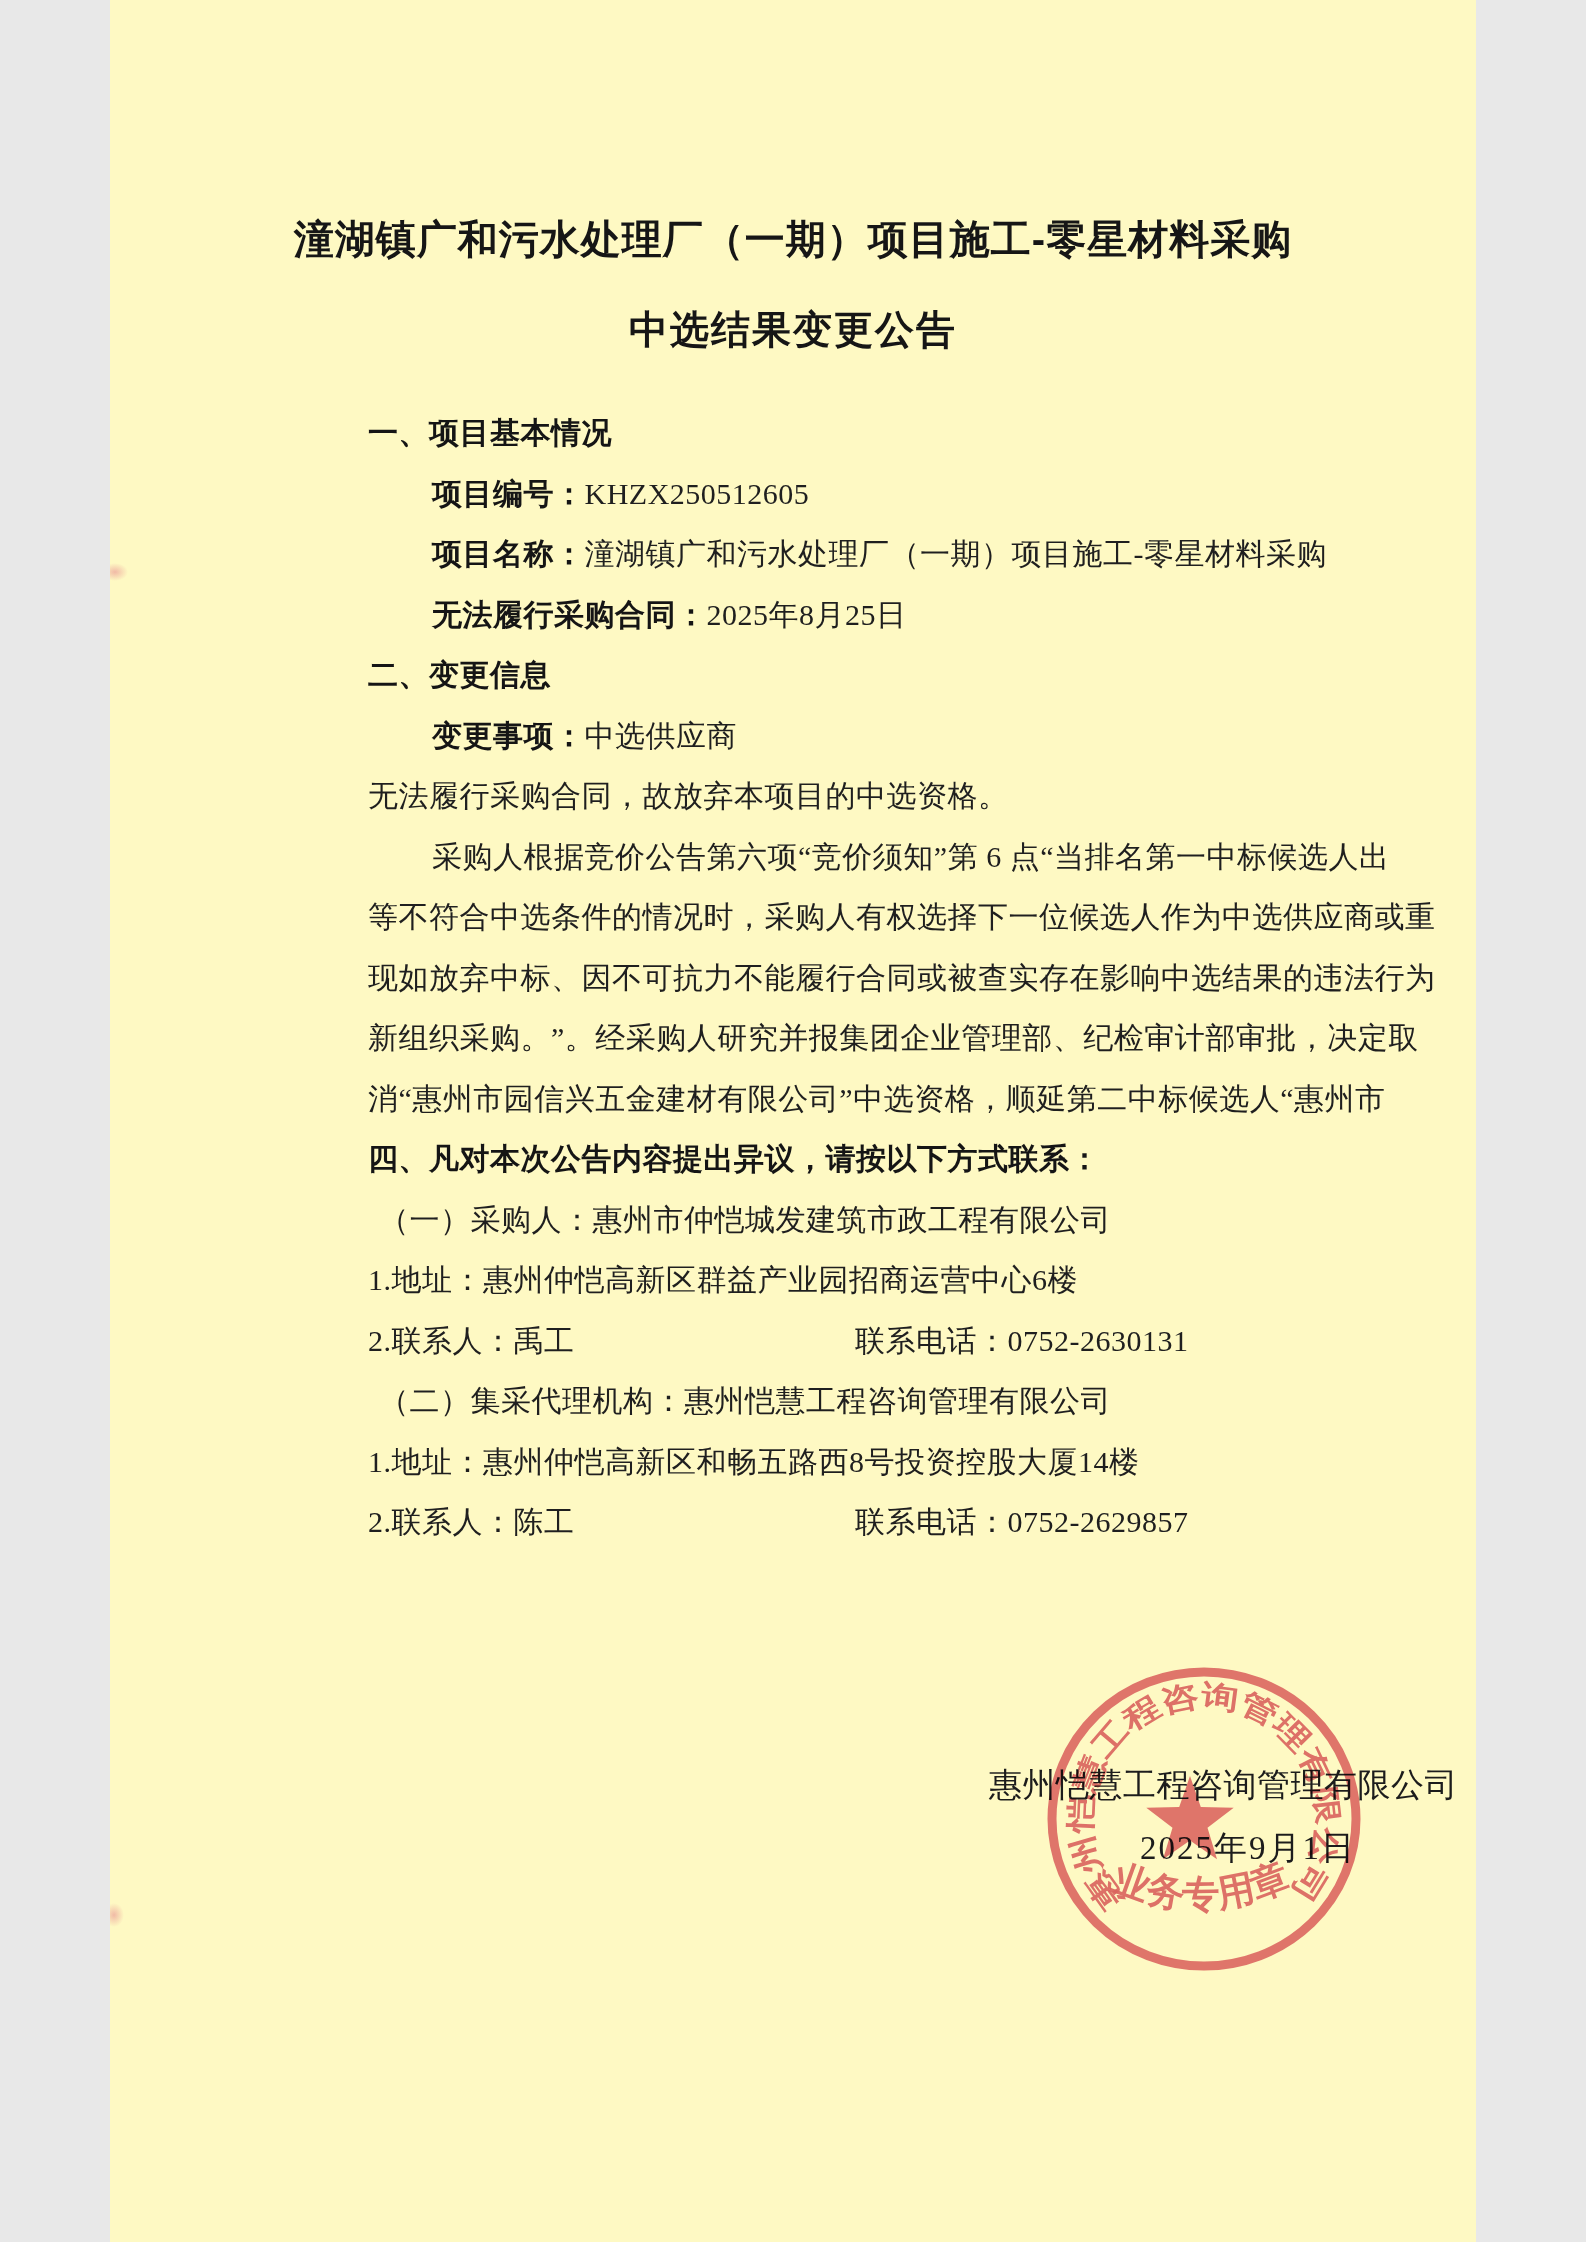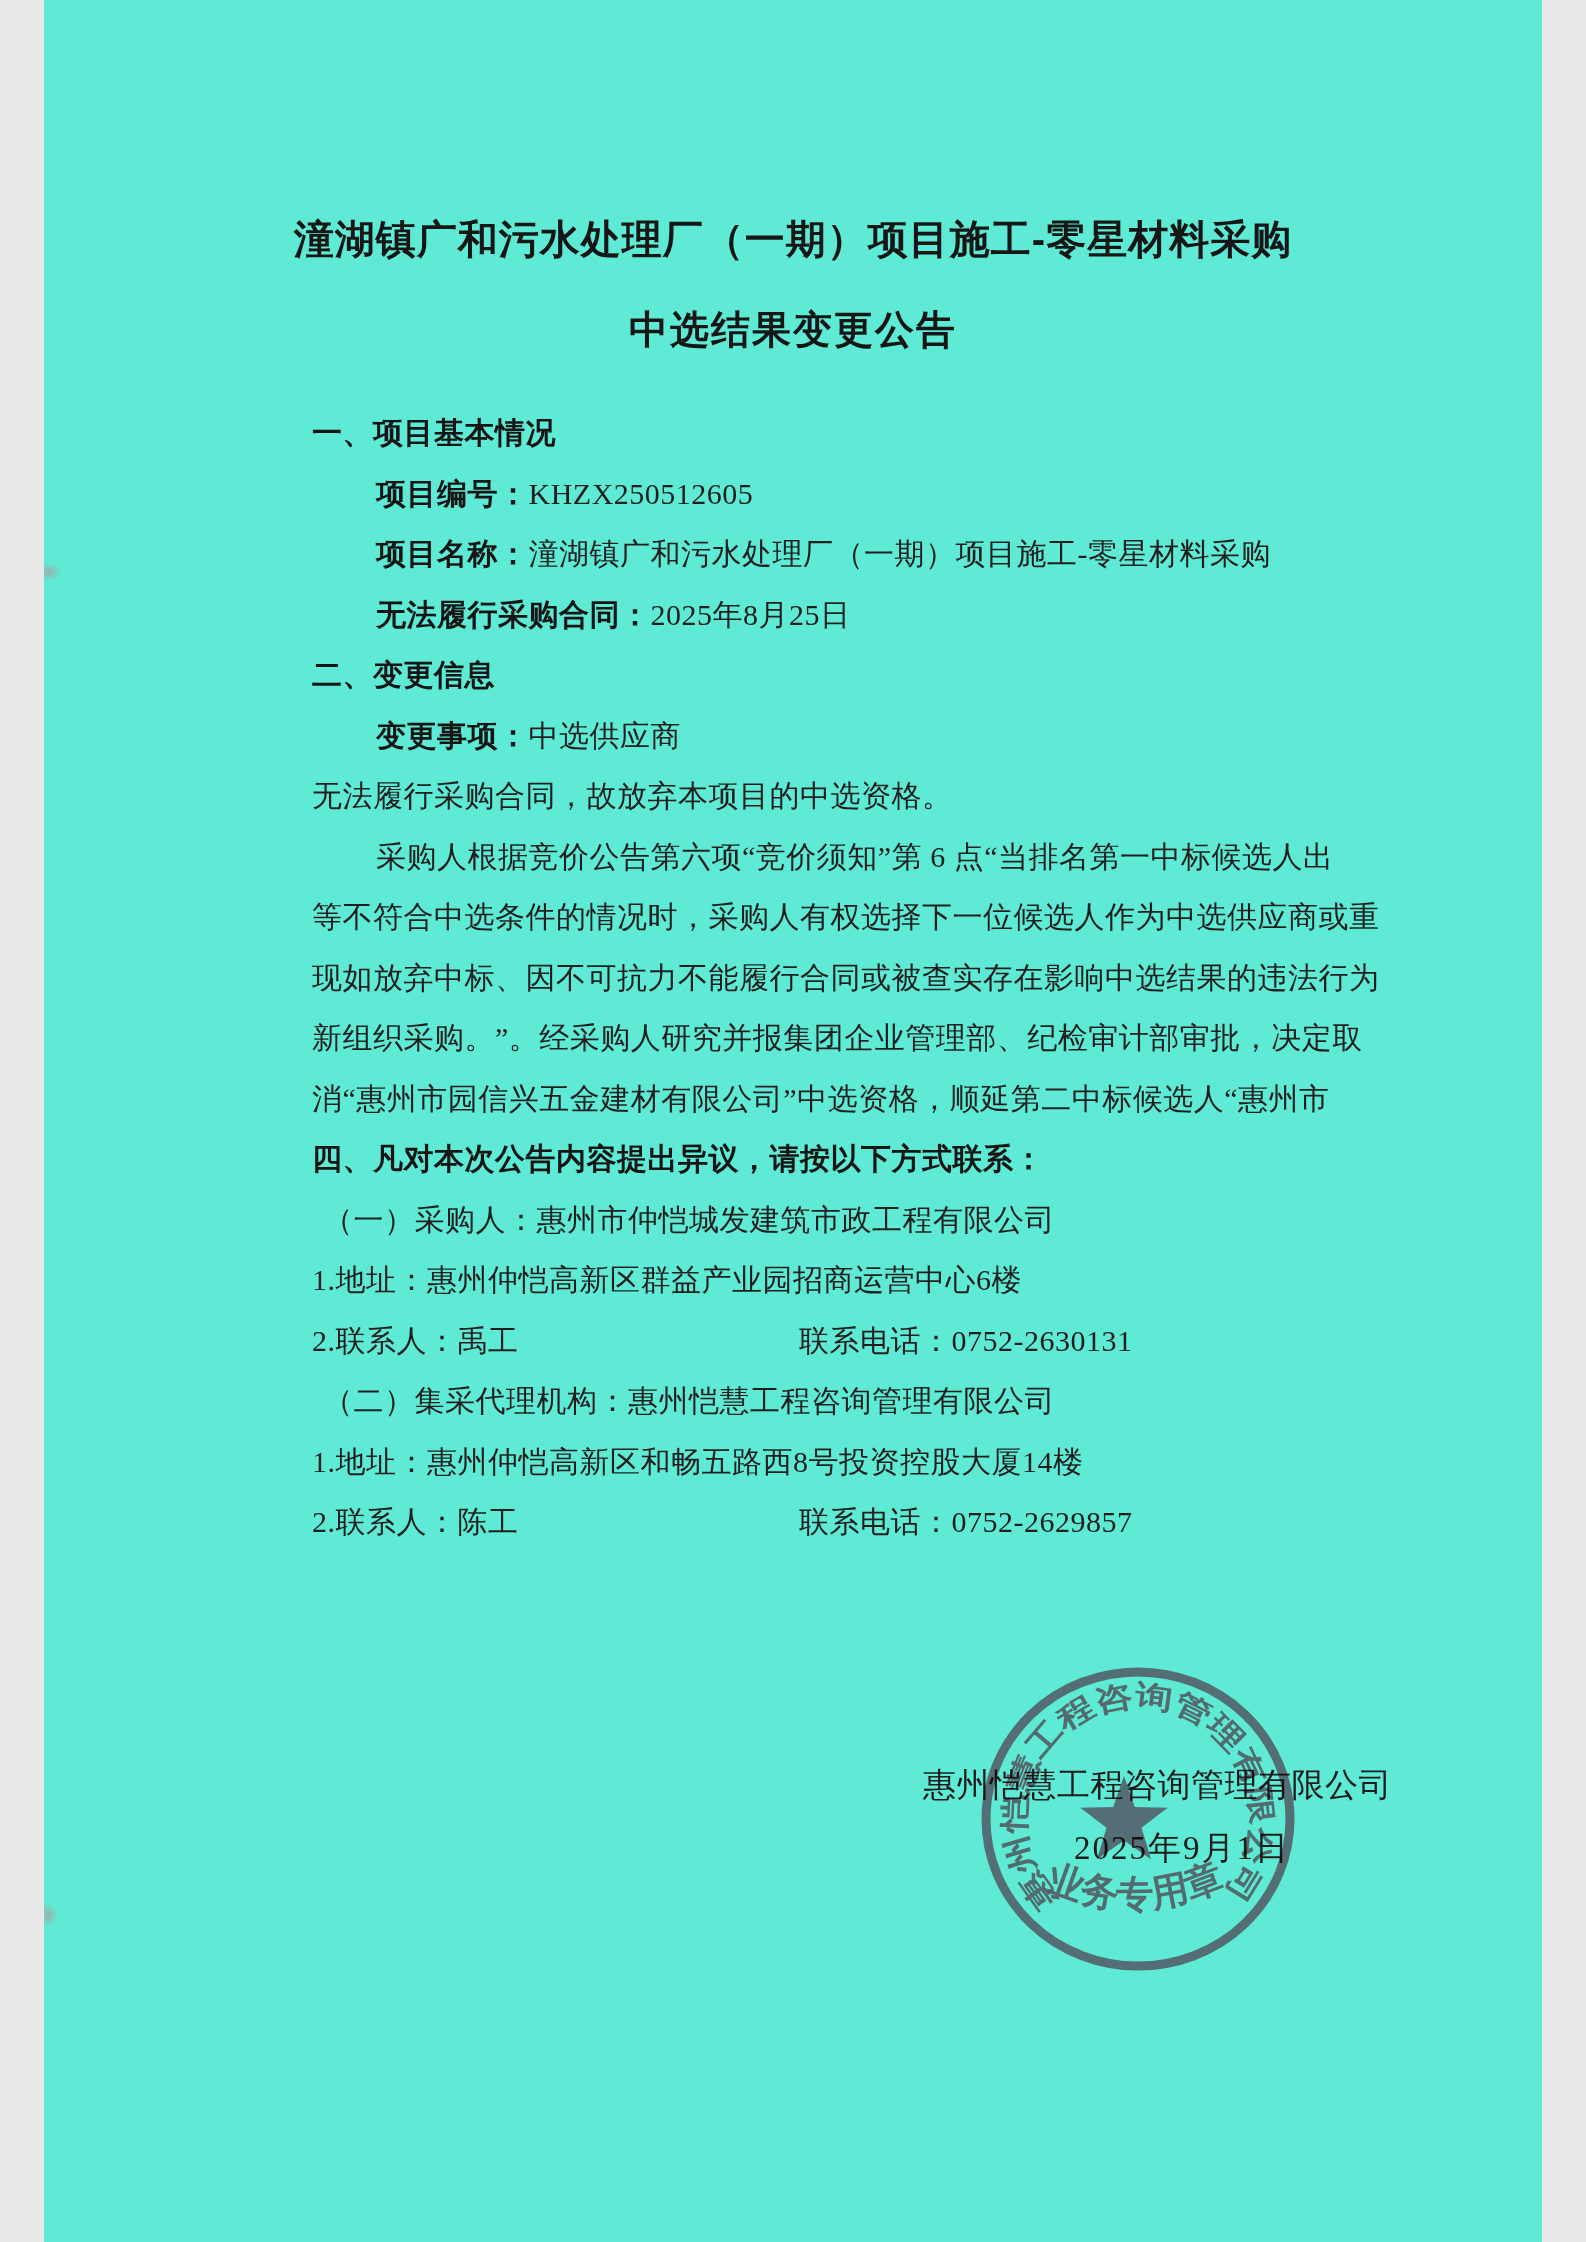--- a/index.html
+++ b/index.html
@@ -1,20 +1,20 @@
 <!DOCTYPE html>
 <html><head>
 <meta charset="utf-8">
 <style>
   html,body{margin:0;padding:0;background:#e8e8e8;}
   .page{
     position:relative;
-    width:1498px;height:2242px;
+    width:1366px;height:2242px;
     margin:0 auto;
-    background:#5eead4;
+    background:#fef9c3;
     overflow:hidden;
     font-family:"Liberation Serif","DejaVu Serif",serif;
     color:#1f1f1f;
   }
   
   .title1{
     position:absolute;top:212px;left:0;right:0;
     text-align:center;
     font-family:"Liberation Sans","DejaVu Sans",sans-serif;
     font-weight:bold;font-size:40px;letter-spacing:1px;color:#161616;
@@ -30,21 +30,20 @@
   
   .doc-body{
     position:absolute;left:258px;top:403px;width:1190px;
     font-size:30px;
   }
   .doc-line{
     position:relative;
     height:60.5px;line-height:60.5px;
     white-space:nowrap;
     letter-spacing:0.5px;
-    margin-left:10px;
   }
   .doc-line .lbl{font-weight:bold;color:#151515;}
   .doc-line.h .lbl{font-weight:bold;color:#151515;}
   .doc-line.p2{padding-left:64px;}
   .doc-line.paren{padding-left:11px;}
   .doc-line.contact .phone{
     position:absolute;left:487px;top:0;
   }
   
   .sig-company{

